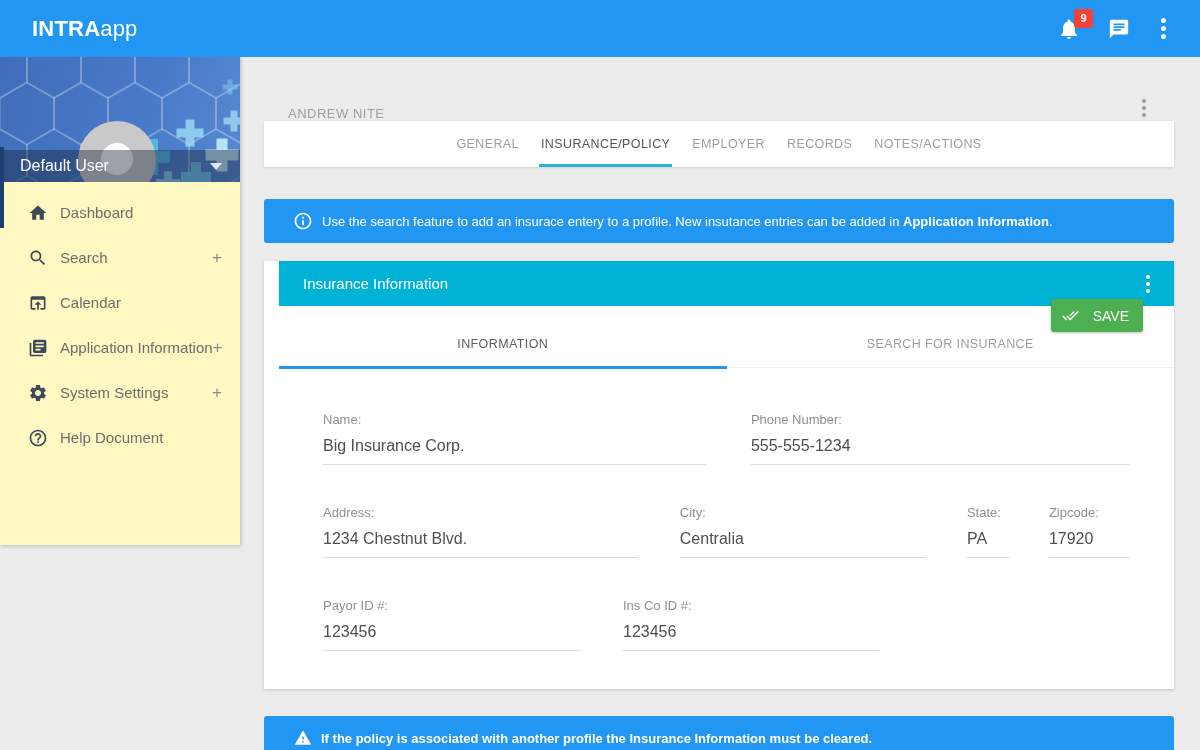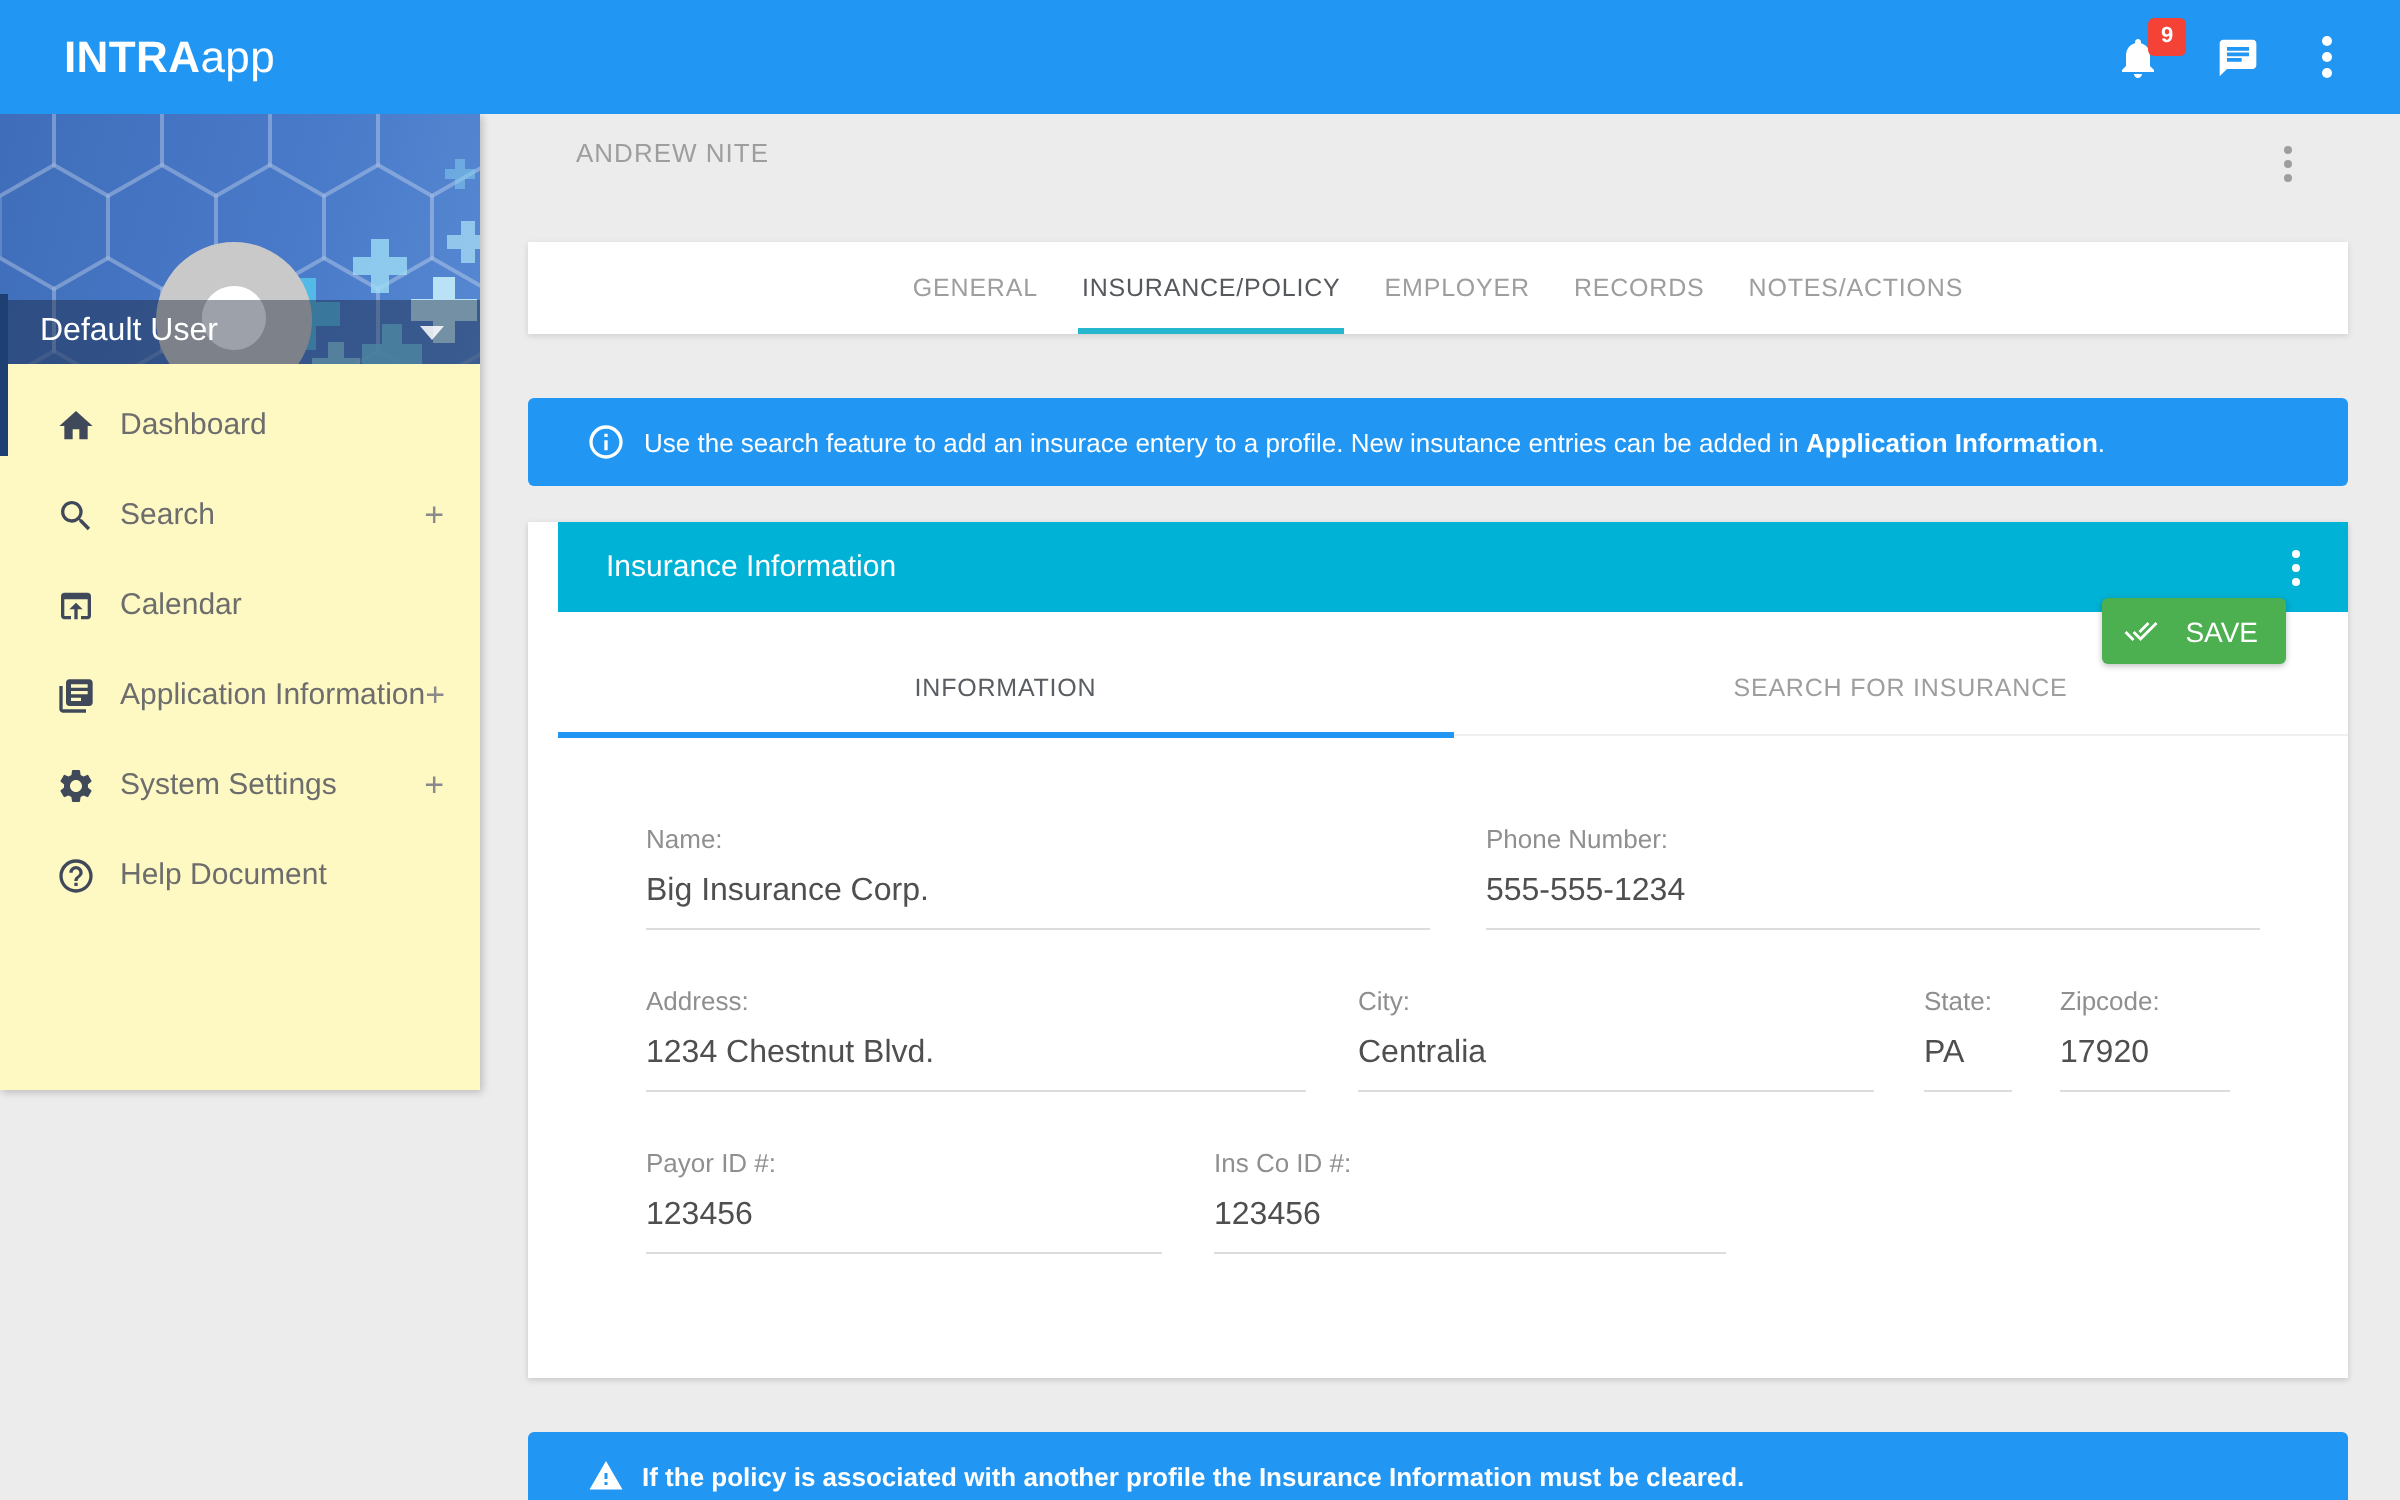--- a/index.html
+++ b/index.html
@@ -39,21 +39,21 @@
                  background:#1d3f72; z-index:6; }
   .nav { background:#fef9c3; height:363px; padding-top:8px; }
   .nav-item { height:45px; display:flex; align-items:center; padding:0 18px 0 28px;
               color:#6d6d6d; font-size:15px; cursor:pointer; }
   .nav-icon { width:20px; height:20px; color:#40495a; display:flex; flex:none; }
   .nav-label { margin-left:12px; white-space:nowrap; }
   .nav-plus { margin-left:auto; color:#8a8a8a; font-size:17px; cursor:pointer; }
 
   
   .main { position:absolute; top:57px; left:240px; width:960px; padding:0 26px 0 24px; }
-  .profile-header { height:64px; display:flex; align-items:flex-start; padding:12px 24px 0 24px;gap:32px; }
+  .profile-header { height:64px; display:flex; align-items:flex-end; padding:12px 24px 0 24px;gap:32px; }
   .profile-name { font-size:13px; color:#9e9e9e; letter-spacing:.5px; }
   .gray-dots { margin-left:auto; color:#9e9e9e; }
 
   .tabcard { height:46px; background:#fff; box-shadow:0 1px 3px rgba(0,0,0,.12);
              display:flex; justify-content:center; gap:18px; }
   .tab { display:flex; align-items:center; font-size:12.5px; color:#9e9e9e; letter-spacing:.4px;
          border-bottom:3px solid transparent; padding:2px 2px 0 2px; cursor:pointer; }
   .tab.active { color:#55585c; border-bottom-color:#26b7ce; }
 
   .info-banner { margin-top:32px; height:44px; background:#2196f3; border-radius:3px; color:#fff;
@@ -69,21 +69,21 @@
               font-family:inherit; display:flex; align-items:center; gap:14px; cursor:pointer;
               box-shadow:0 1px 3px rgba(0,0,0,.25); z-index:5; }
   .panel-body { height:383px; }
   .subtabs { position:relative; display:flex; height:62px; border-bottom:1px solid #efefef; }
   .subtab { position:relative; flex:1; display:flex; align-items:flex-end; justify-content:center;
             padding-bottom:16px; font-size:12.5px; color:#9e9e9e; letter-spacing:.4px; cursor:pointer; }
   .subtab.active { color:#5a5d61; }
   .subtab.active::after { content:""; position:absolute; left:0; right:0; bottom:-2px; height:3px;
                           background:#2196f3; }
   .form { padding:44px 44px 0 44px; }
-  .frow { display:flex; margin-bottom:28px; }
+  .frow { display:flex; margin-bottom:40px;gap:16px; }
   .field label { display:block; font-size:13px; color:#8f8f8f; }
   .field input { margin-top:10px; width:100%; border:0; border-bottom:1px solid #dcdcdc;
                  background:transparent; font-size:16px; color:#4f4f4f; padding:0 0 9px 0;
                  outline:none; font-family:inherit; }
   .f-name{width:400px;margin-right:28px} .f-phone{width:395px}
   .f-address{width:330px;margin-right:26px} .f-city{width:258px;margin-right:25px}
   .f-state{width:44px;margin-right:24px} .f-zip{width:85px}
   .f-payor{width:258px;margin-right:26px} .f-insco{width:256px}
 
   .warn-banner { margin-top:27px; height:44px; background:#2196f3; border-radius:3px; color:#fff;

